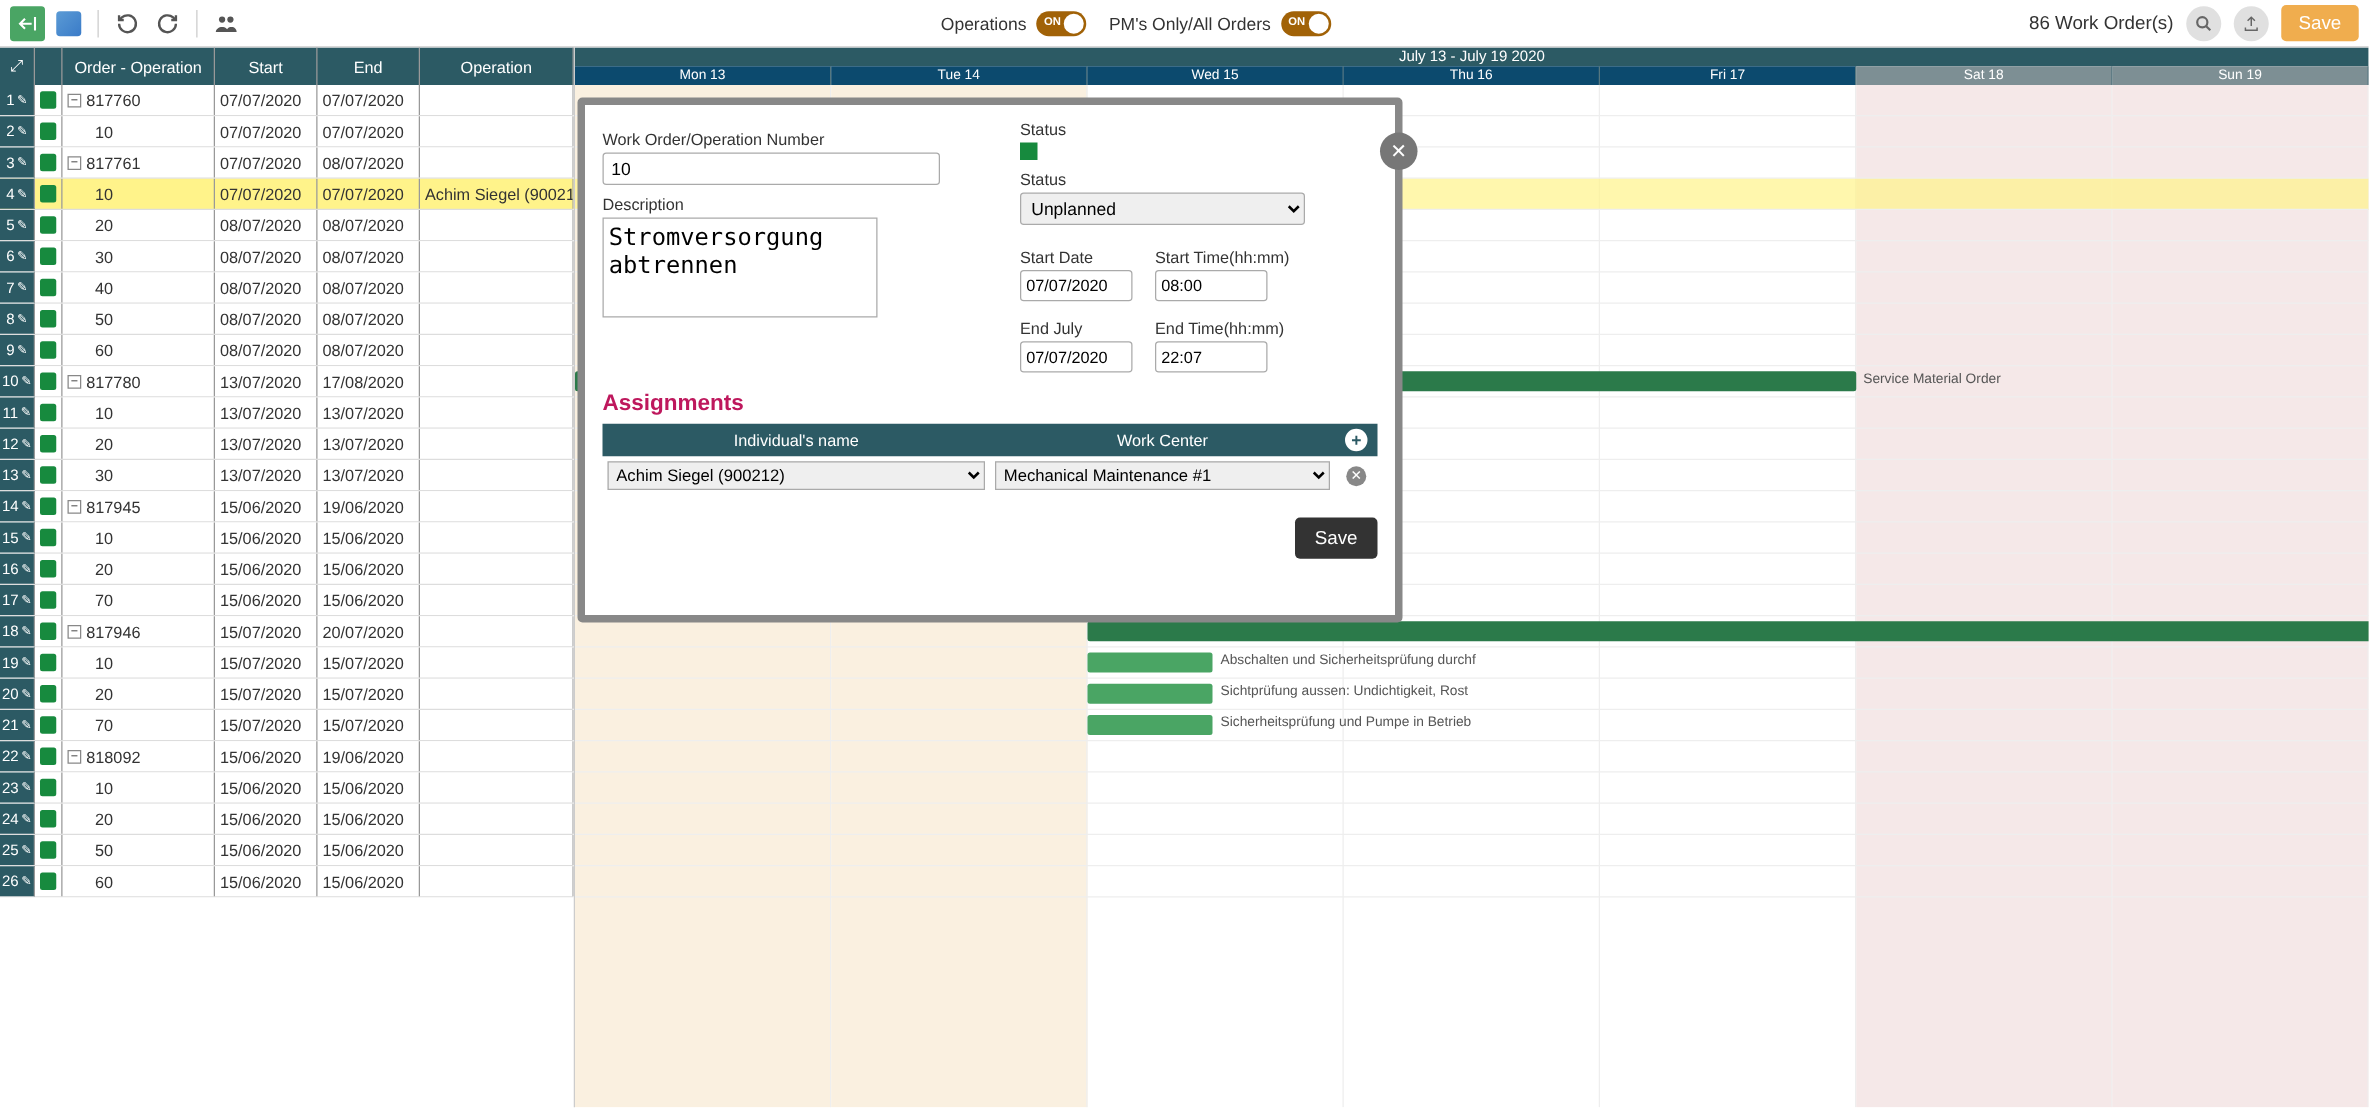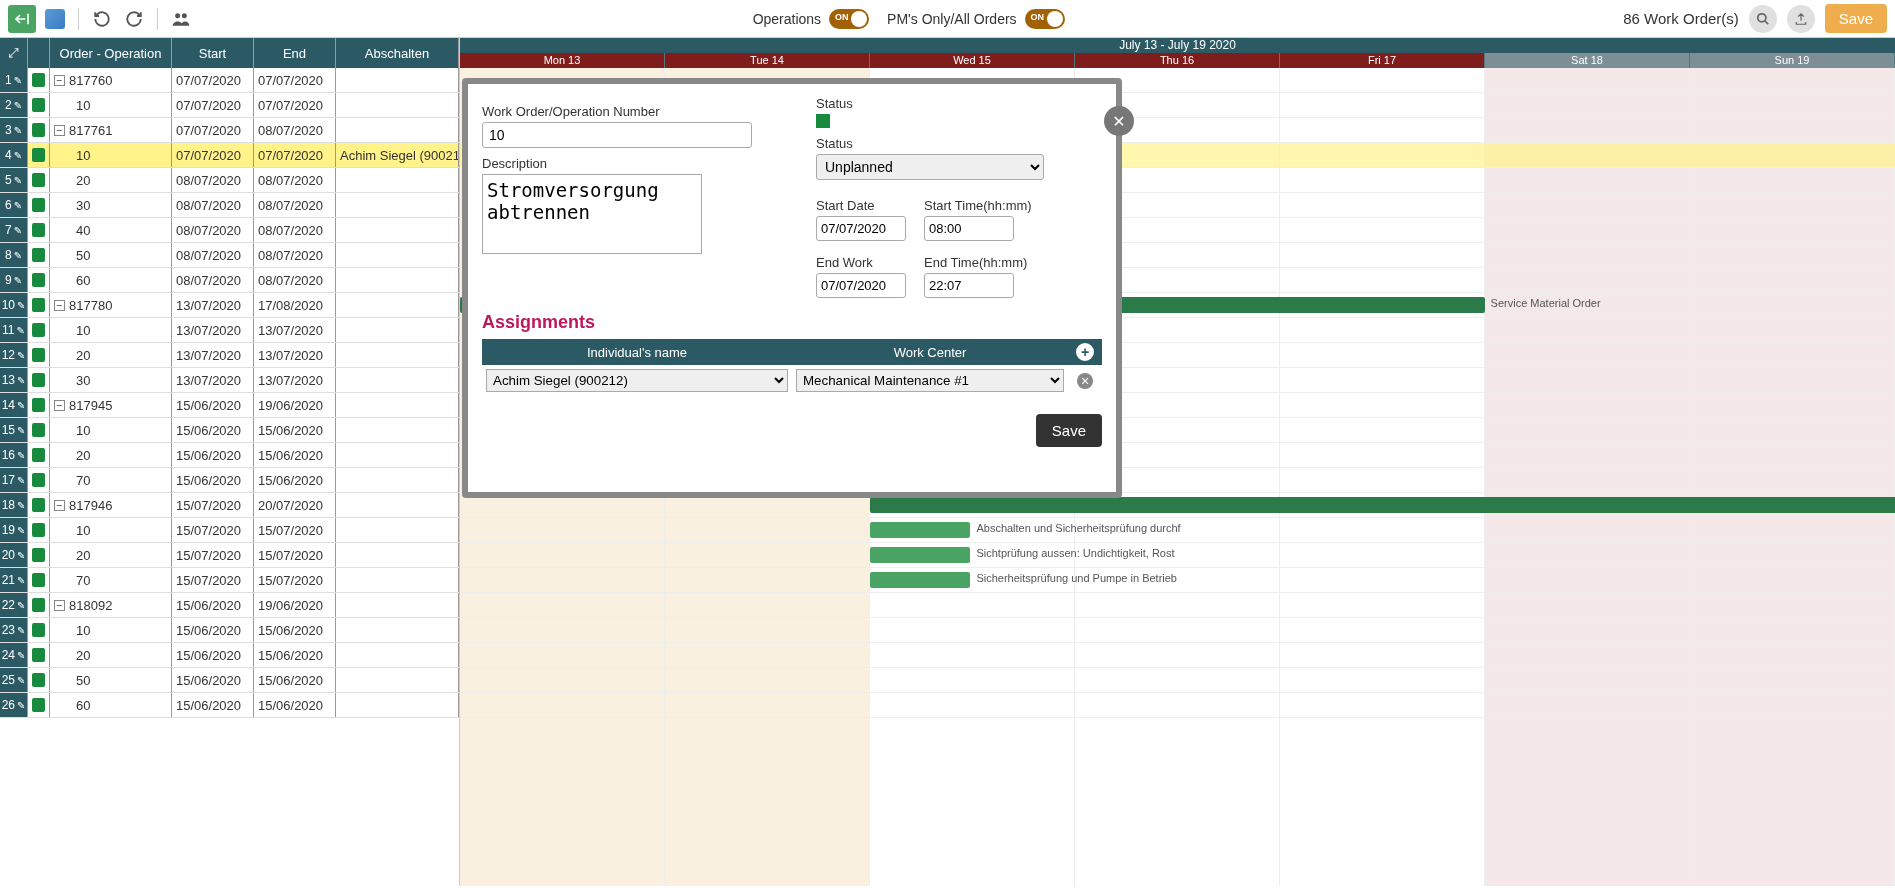--- a/index.html
+++ b/index.html
@@ -32,21 +32,21 @@
 .grid-body{overflow-y:auto;}
 .grid-row{display:flex;height:25px;border-bottom:1px solid #ddd;background:#fff;}
 .grid-row.hl{background:#fff38a;}
 .grid-row .col-idx{background:#2c5a64;color:#fff;font-size:12px;justify-content:center;gap:2px;}
 .sq{width:14px;height:14px;background:#178a3e;border-radius:2px;}
 .exp{width:11px;height:11px;border:1px solid #888;font-size:10px;line-height:9px;text-align:center;margin-right:4px;cursor:pointer;}
 
 .right-pane{flex:1;display:flex;flex-direction:column;overflow:hidden;position:relative;}
 .gantt-hdr-top{background:#2c5a64;color:#fff;text-align:center;font-size:12px;height:15px;line-height:15px;}
 .gantt-hdr-days{display:flex;height:15px;}
-.gantt-hdr-days>div{flex:1;background:#7f1d1d;color:#fff;text-align:center;font-size:11px;border-right:1px solid #557780;line-height:15px;}
+.gantt-hdr-days>div{flex:1;background:#0c4a6e;color:#fff;text-align:center;font-size:11px;border-right:1px solid #557780;line-height:15px;}
 .gantt-hdr-days>div.wknd{background:#7d8f94;}
 .gantt-body{flex:1;position:relative;text-align:center;}
 .gantt-cols{position:absolute;inset:0;display:flex;}
 .gantt-cols>div{flex:1;border-right:1px solid #eee;}
 .gantt-cols>div.past{background:#faf0e0;}
 .gantt-cols>div.wknd{background:#f5e8e8;}
 .gantt-rows{position:absolute;inset:0;}
 .gantt-row{height:25px;border-bottom:1px solid #eee;position:relative;}
 .gantt-row.hl{background:rgba(255,243,138,0.7);}
 .gantt-bar{position:absolute;height:16px;top:4px;background:#4aa564;border-radius:2px;}
@@ -145,21 +145,21 @@
 
 <div class="main">
 
   <div class="left-pane">
     <div class="grid-hdr">
       <div class="col-idx">⤢</div>
       <div class="col-st"></div>
       <div class="col-order" style="justify-content:center">Order - Operation</div>
       <div class="col-start" style="justify-content:center">Start</div>
       <div class="col-end" style="justify-content:center">End</div>
-      <div class="col-assign" style="justify-content:center">Abschalten</div>
+      <div class="col-assign" style="justify-content:center">Operation</div>
     </div>
     <div class="grid-body" id="grid-body">
         <div class="grid-row">
           <div class="col-idx">1 <span class="pencil">✎</span></div>
           <div class="col-st">
             <span class="sq"></span>
           </div>
           <div class="col-order"><span class="exp">−</span> 817760</div>
           <div class="col-start">07/07/2020</div>
           <div class="col-end">07/07/2020</div>
@@ -503,21 +503,21 @@
             <label class="m-lbl">Start Date</label>
             <input class="m-dt" value="07/07/2020" style="">
           </div>
           <div>
             <label class="m-lbl">Start Time(hh:mm)</label>
             <input class="m-dt" value="08:00" style="">
           </div>
         </div>
         <div class="m-dt-row" style="margin-top:6px">
           <div>
-            <label class="m-lbl">End Work</label>
+            <label class="m-lbl">End July</label>
             <input class="m-dt" value="07/07/2020" style="">
           </div>
           <div>
             <label class="m-lbl">End Time(hh:mm)</label>
             <input class="m-dt" value="22:07" style="">
           </div>
         </div>
       </div>
     </div>
 

